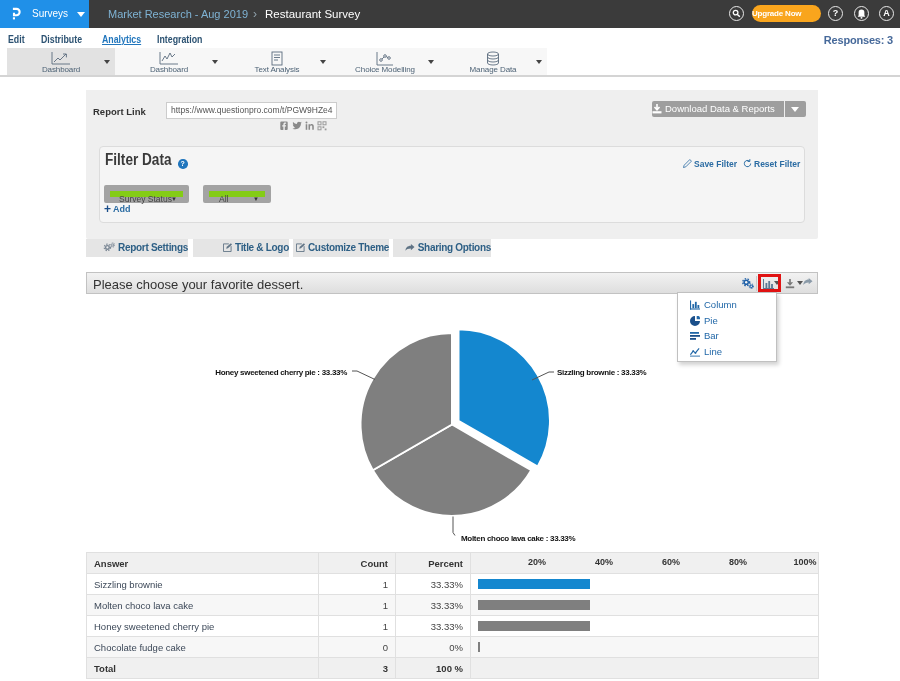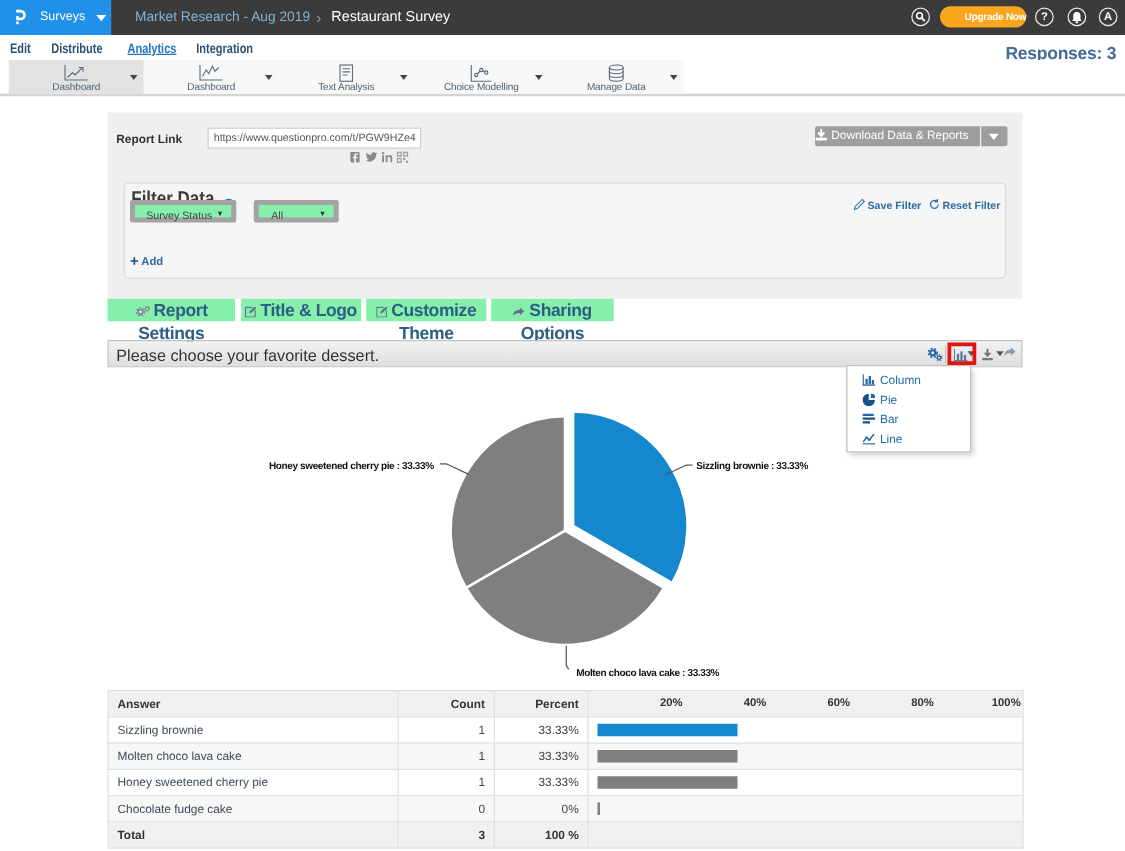--- a/index.html
+++ b/index.html
@@ -5,51 +5,51 @@
 .abs{position:absolute}
 
 .topbar{position:absolute;left:0;top:0;width:900px;height:28px;background:#3b3b3b}
 .logo{position:absolute;left:0;top:0;width:89px;height:28px;background:#2090e8;color:#fff}
 .logo .st{position:absolute;left:32px;top:7.5px;font-size:10px;color:#fff}
 .logo .ca{position:absolute;left:77px;top:12px;width:0;height:0;border-left:4px solid transparent;border-right:4px solid transparent;border-top:5px solid #fff}
 .bc1{position:absolute;left:108px;top:8px;font-size:11px;color:#7fb3d4}
 .bcs{position:absolute;left:253px;top:6.5px;font-size:12px;color:#8fa0aa}
 .bc2{position:absolute;left:265px;top:7.5px;font-size:11.5px;color:#fff}
 .circ{position:absolute;top:6px;width:15px;height:15px;border:1.2px solid #e8e8e8;border-radius:50%;color:#fff;text-align:center;font-size:9px;line-height:13px;font-weight:bold}
-.upg{position:absolute;left:752px;top:5px;width:69px;height:17px;background:#f9a51d;border-radius:9px;color:#fff;font-size:8px;font-weight:bold;text-align:right;line-height:17px;letter-spacing:-0.2px}
+.upg{position:absolute;left:752px;top:5px;width:69px;height:17px;background:#f9a51d;border-radius:9px;color:#fff;font-size:8px;font-weight:bold;text-align:left;line-height:17px;letter-spacing:-0.2px}
 
 .navrow{position:absolute;left:0;top:28px;width:900px;height:20px;background:#fff}
 .navrow a{position:absolute;top:5px;font-size:11px;font-weight:bold;color:#2c5272;text-decoration:none;transform:scaleX(0.8);transform-origin:0 0}
 .navrow a.act{color:#2176bd;text-decoration:underline}
-.resp{position:absolute;right:7px;top:6px;font-size:14px;font-weight:bold;color:#46699a;letter-spacing:-0.2px}
+.resp{position:absolute;right:7px;top:6px;font-size:11px;font-weight:bold;color:#46699a;letter-spacing:-0.2px}
 
 .toolbar{position:absolute;left:0;top:48px;width:900px;height:29px;background:#fff;border-bottom:2px solid #d4d4d4}
 .tcell{position:absolute;top:0;width:108px;height:27px;background:#f7f7f7}
 .tcell.sel{background:#e2e2e2}
 .tcell .ic{position:absolute;left:44px;top:3px}
 .tcell .lb{position:absolute;left:0;top:17px;width:108px;text-align:center;font-size:8px;color:#4d6275;letter-spacing:-0.1px}
 .tcell .cr{position:absolute;right:5px;top:12px;width:0;height:0;border-left:3.5px solid transparent;border-right:3.5px solid transparent;border-top:4.5px solid #444}
 
 .grayblock{position:absolute;left:86px;top:90px;width:732px;height:149px;background:#efefef;border-radius:0 0 2px 2px}
 .rlabel{position:absolute;left:93px;top:106px;font-size:9.5px;font-weight:bold;color:#333}
 .rinput{position:absolute;left:166px;top:102px;width:171px;height:17px;background:#fff;border:1px solid #ccc;font-size:8.5px;color:#555;line-height:15px;padding-left:4px;white-space:nowrap;overflow:hidden}
 .soc{position:absolute;left:279px;top:121px;width:58px;height:10px}
 .dlbtn{position:absolute;left:652px;top:101px;width:132px;height:16px;background:#9e9e9e;border-radius:2px 0 0 2px;color:#fff;font-size:9.5px;line-height:16px}
 .dlcar{position:absolute;left:785px;top:101px;width:21px;height:16px;background:#9e9e9e;border-radius:0 2px 2px 0}
 .dlcar:before{content:"";position:absolute;left:6px;top:6px;border-left:4px solid transparent;border-right:4px solid transparent;border-top:5px solid #fff}
 .fpanel{position:absolute;left:99px;top:146px;width:706px;height:77px;background:#f5f5f5;border:1px solid #dcdcdc;border-radius:4px}
 .ftitle{position:absolute;left:105px;top:151px;font-size:16px;font-weight:bold;color:#3a3a3a;transform:scaleX(0.85);transform-origin:0 0}
 .fq{position:absolute;left:178px;top:159px;width:9.5px;height:9.5px;border-radius:50%;background:#2176bd;color:#fff;font-size:7px;font-weight:bold;text-align:center;line-height:10px}
 .flink{position:absolute;top:159px;font-size:8.5px;font-weight:bold;color:#2b6ca3}
-.fsel{position:absolute;top:160px;height:18px;background:#86efac;border:4px solid #a3a3a3;border-radius:2px;font-size:8.5px;color:#444;line-height:16px}
+.fsel{position:absolute;top:185px;height:18px;background:#84cc16;border:6px solid #a3a3a3;border-radius:2px;font-size:8.5px;color:#444;line-height:16px}
 .fsel .cr{position:absolute;right:6px;top:0;font-size:6px;color:#333;line-height:16px}
 .fadd{position:absolute;left:104px;top:202px;font-size:9px;font-weight:bold;color:#2b6ca3}
 .fadd b{font-size:12px;color:#1a4e8a;vertical-align:-1px;margin-right:2px}
 
-.tab{position:absolute;top:239px;height:18px;background:#86efac;font-size:14px;font-weight:bold;color:#2d5f85;text-align:center;line-height:18px;letter-spacing:-0.3px}
+.tab{position:absolute;top:239px;height:18px;background:#e5e5e5;font-size:10px;font-weight:bold;color:#2d5f85;text-align:right;line-height:18px;letter-spacing:-0.3px}
 
 .chead{position:absolute;left:86px;top:272px;width:732px;height:22px;background:linear-gradient(#f2f2f2,#dedede);border:1px solid #c2c2c2}
 .ctitle{position:absolute;left:6px;top:4px;font-size:13px;color:#333}
 .cbody{position:absolute;left:86px;top:294px;width:732px;height:258px;background:#fff}
 .redbox{position:absolute;left:758px;top:274px;width:23px;height:18px;border:3px solid #e01212;z-index:30}
 .menu{position:absolute;left:677px;top:292px;width:100px;height:70px;background:#fff;border:1px solid #c0c0c0;box-shadow:2px 3px 4px rgba(0,0,0,.18);z-index:20}
 .menu .mi{position:absolute;left:12px;height:12px;font-size:9.5px;color:#2268a8;line-height:12px}
 .menu .mi svg{vertical-align:-2px;margin-right:4px}
 
 .rtable{position:absolute;left:86px;top:552px;width:732px;border-collapse:collapse;table-layout:fixed;font-size:9.5px;color:#3c4858}

